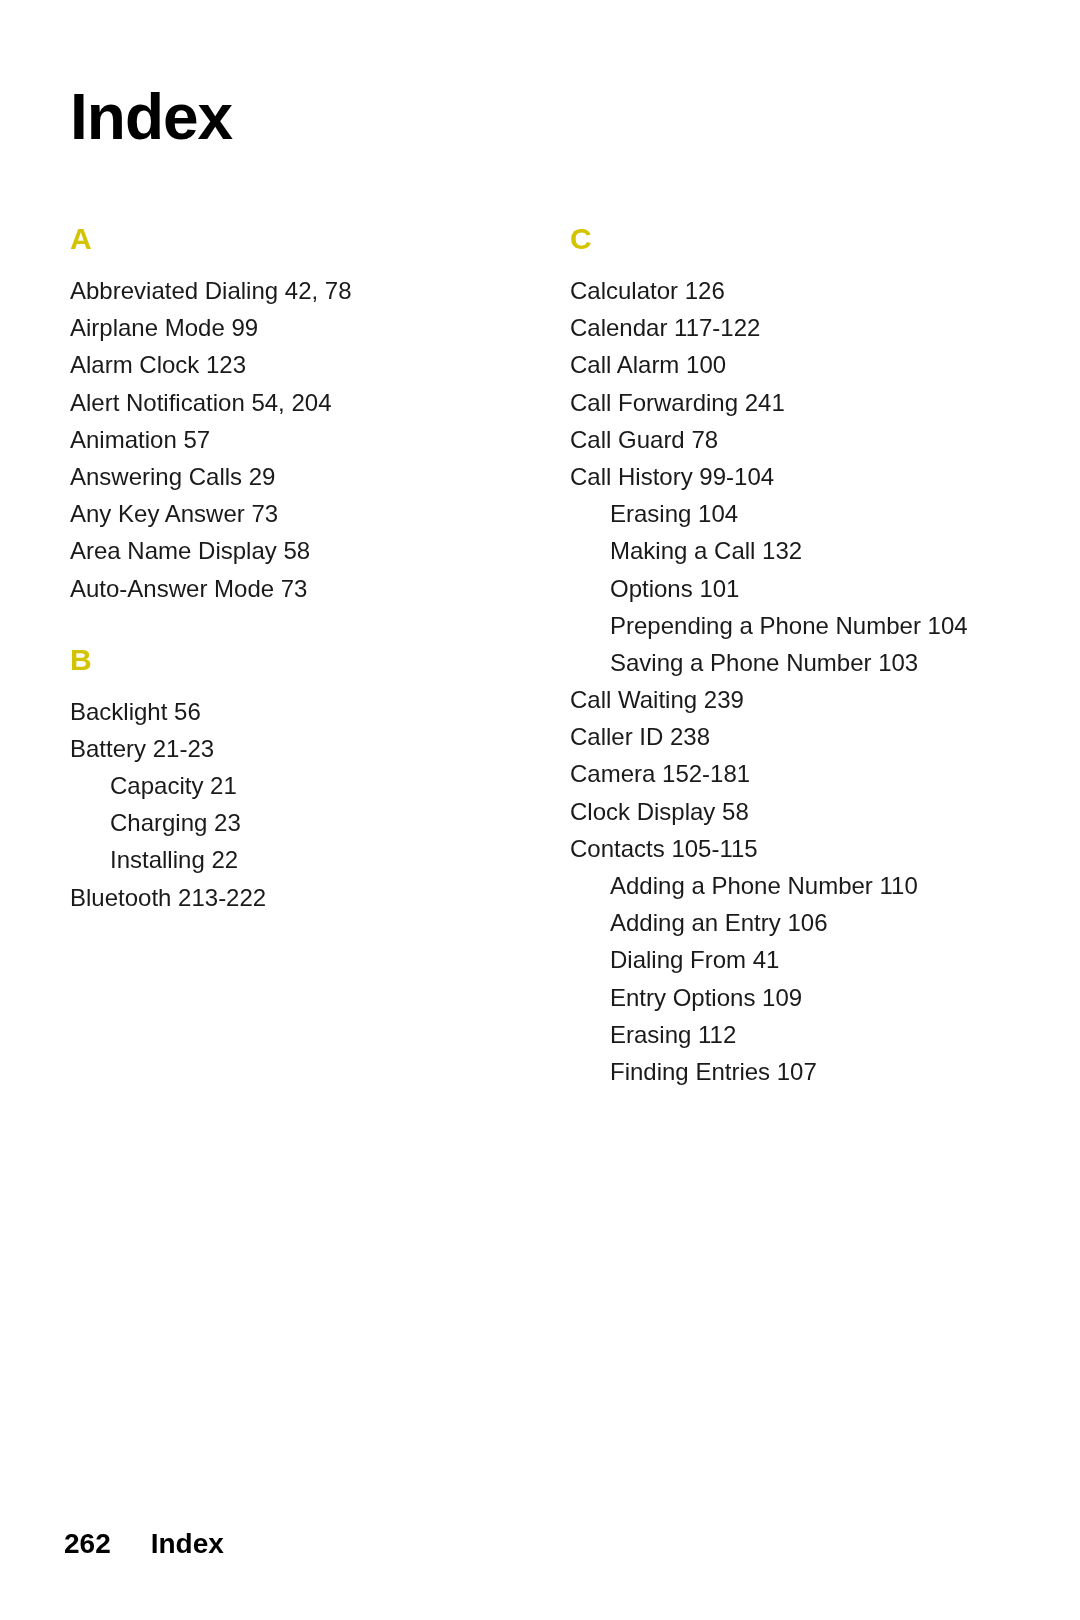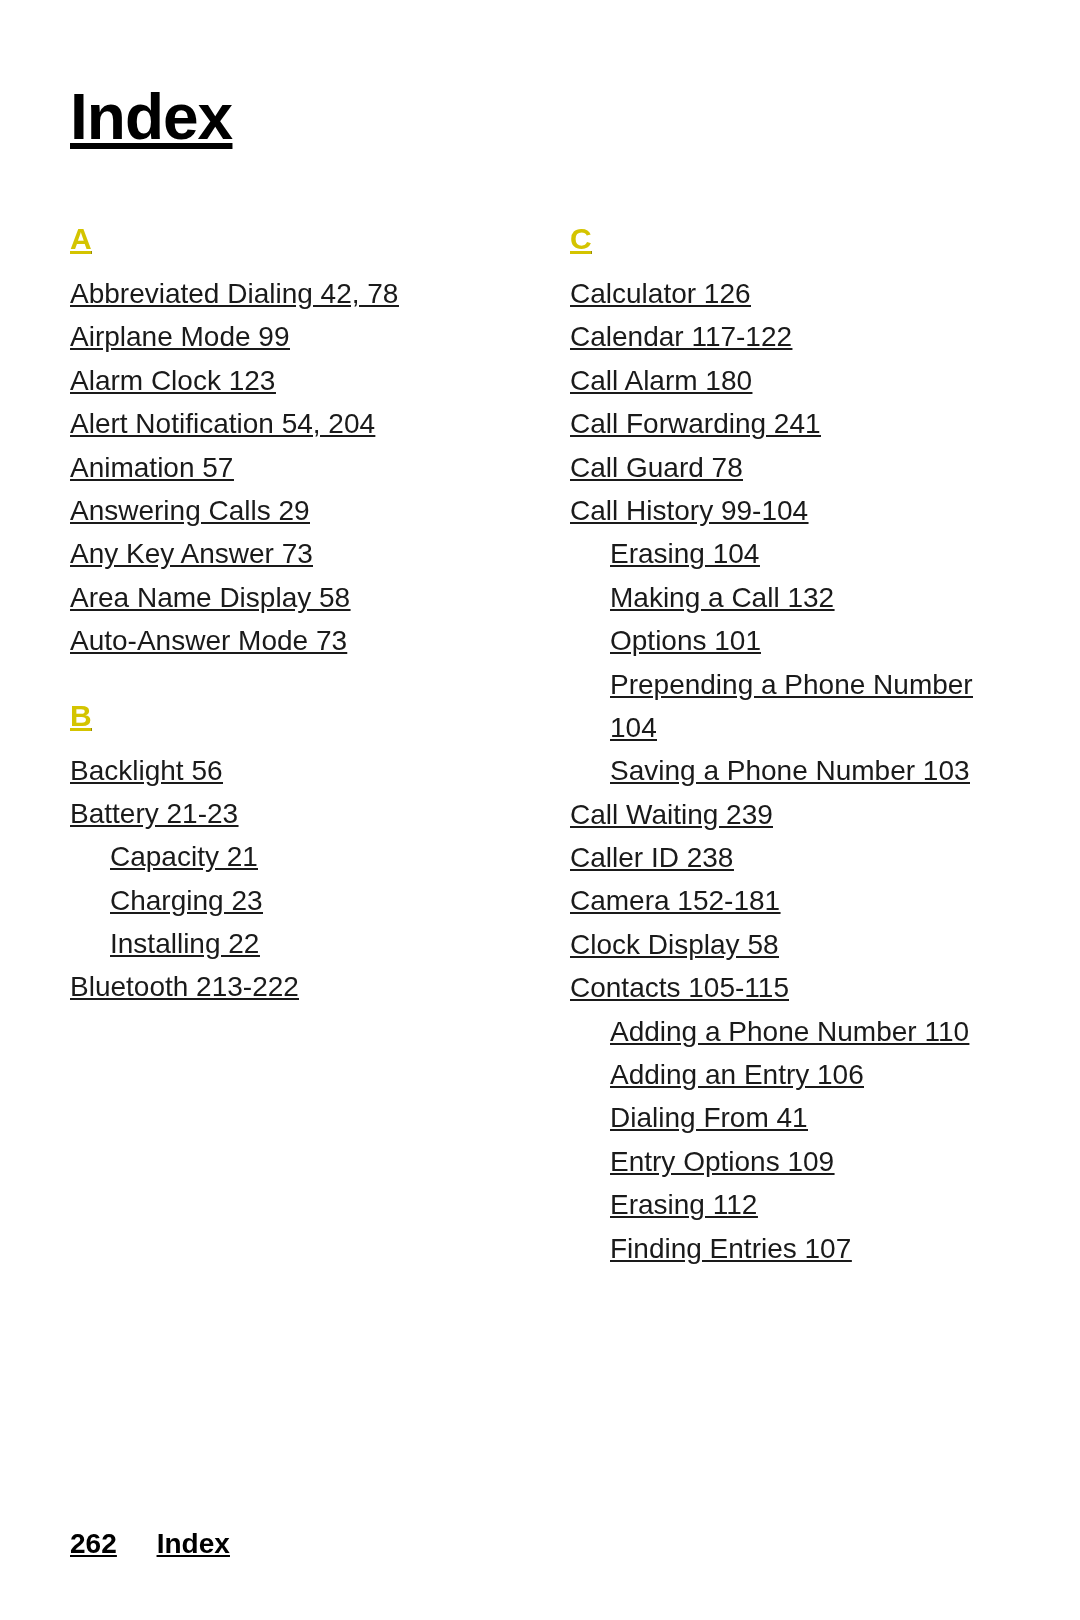--- a/index.html
+++ b/index.html
@@ -1,19 +1,18 @@
 <!DOCTYPE html>
 <html><head>
   <meta charset="utf-8">
   <style>
     * {
       margin: 0;
       padding: 0;
       box-sizing: border-box;
-      text-decoration: underline;
     }
 
     body {
       width: 1080px;
       min-height: 1620px;
       background: #ffffff;
       font-family: 'Arial', sans-serif;
       font-size: 28px;
       color: #1a1a1a;
       position: relative;
@@ -47,37 +46,37 @@
 
     .section-letter {
       color: #d4c400;
       font-size: 30px;
       font-weight: 700;
       margin-bottom: 16px;
       margin-top: 8px;
     }
 
     .index-entry {
-      font-size: 28px;
+      font-size: 24px;
       color: #1a1a1a;
       line-height: 1.55;
     }
 
     .index-entry.sub {
       padding-left: 40px;
     }
 
     .section-gap {
       margin-bottom: 36px;
     }
 
     .footer {
       position: absolute;
       bottom: 60px;
-      left: 70px;
+      left: 64px;
       right: 70px;
       display: flex;
       align-items: flex-start;
       gap: 40px;
     }
 
     .footer-page {
       font-size: 28px;
       font-weight: 700;
       color: #000000;
@@ -116,21 +115,21 @@
         <div class="index-entry sub">Capacity 21</div>
         <div class="index-entry sub">Charging 23</div>
         <div class="index-entry sub">Installing 22</div>
         <div class="index-entry">Bluetooth 213-222</div>
       </div>
 
     <div class="column" id="right-col">
         <div class="section-letter">C</div>
         <div class="index-entry">Calculator 126</div>
         <div class="index-entry">Calendar 117-122</div>
-        <div class="index-entry">Call Alarm 180</div>
+        <div class="index-entry">Call Alarm 100</div>
         <div class="index-entry">Call Forwarding 241</div>
         <div class="index-entry">Call Guard 78</div>
         <div class="index-entry">Call History 99-104</div>
         <div class="index-entry sub">Erasing 104</div>
         <div class="index-entry sub">Making a Call 132</div>
         <div class="index-entry sub">Options 101</div>
         <div class="index-entry sub">Prepending a Phone Number 104</div>
         <div class="index-entry sub">Saving a Phone Number 103</div>
         <div class="index-entry">Call Waiting 239</div>
         <div class="index-entry">Caller ID 238</div>

